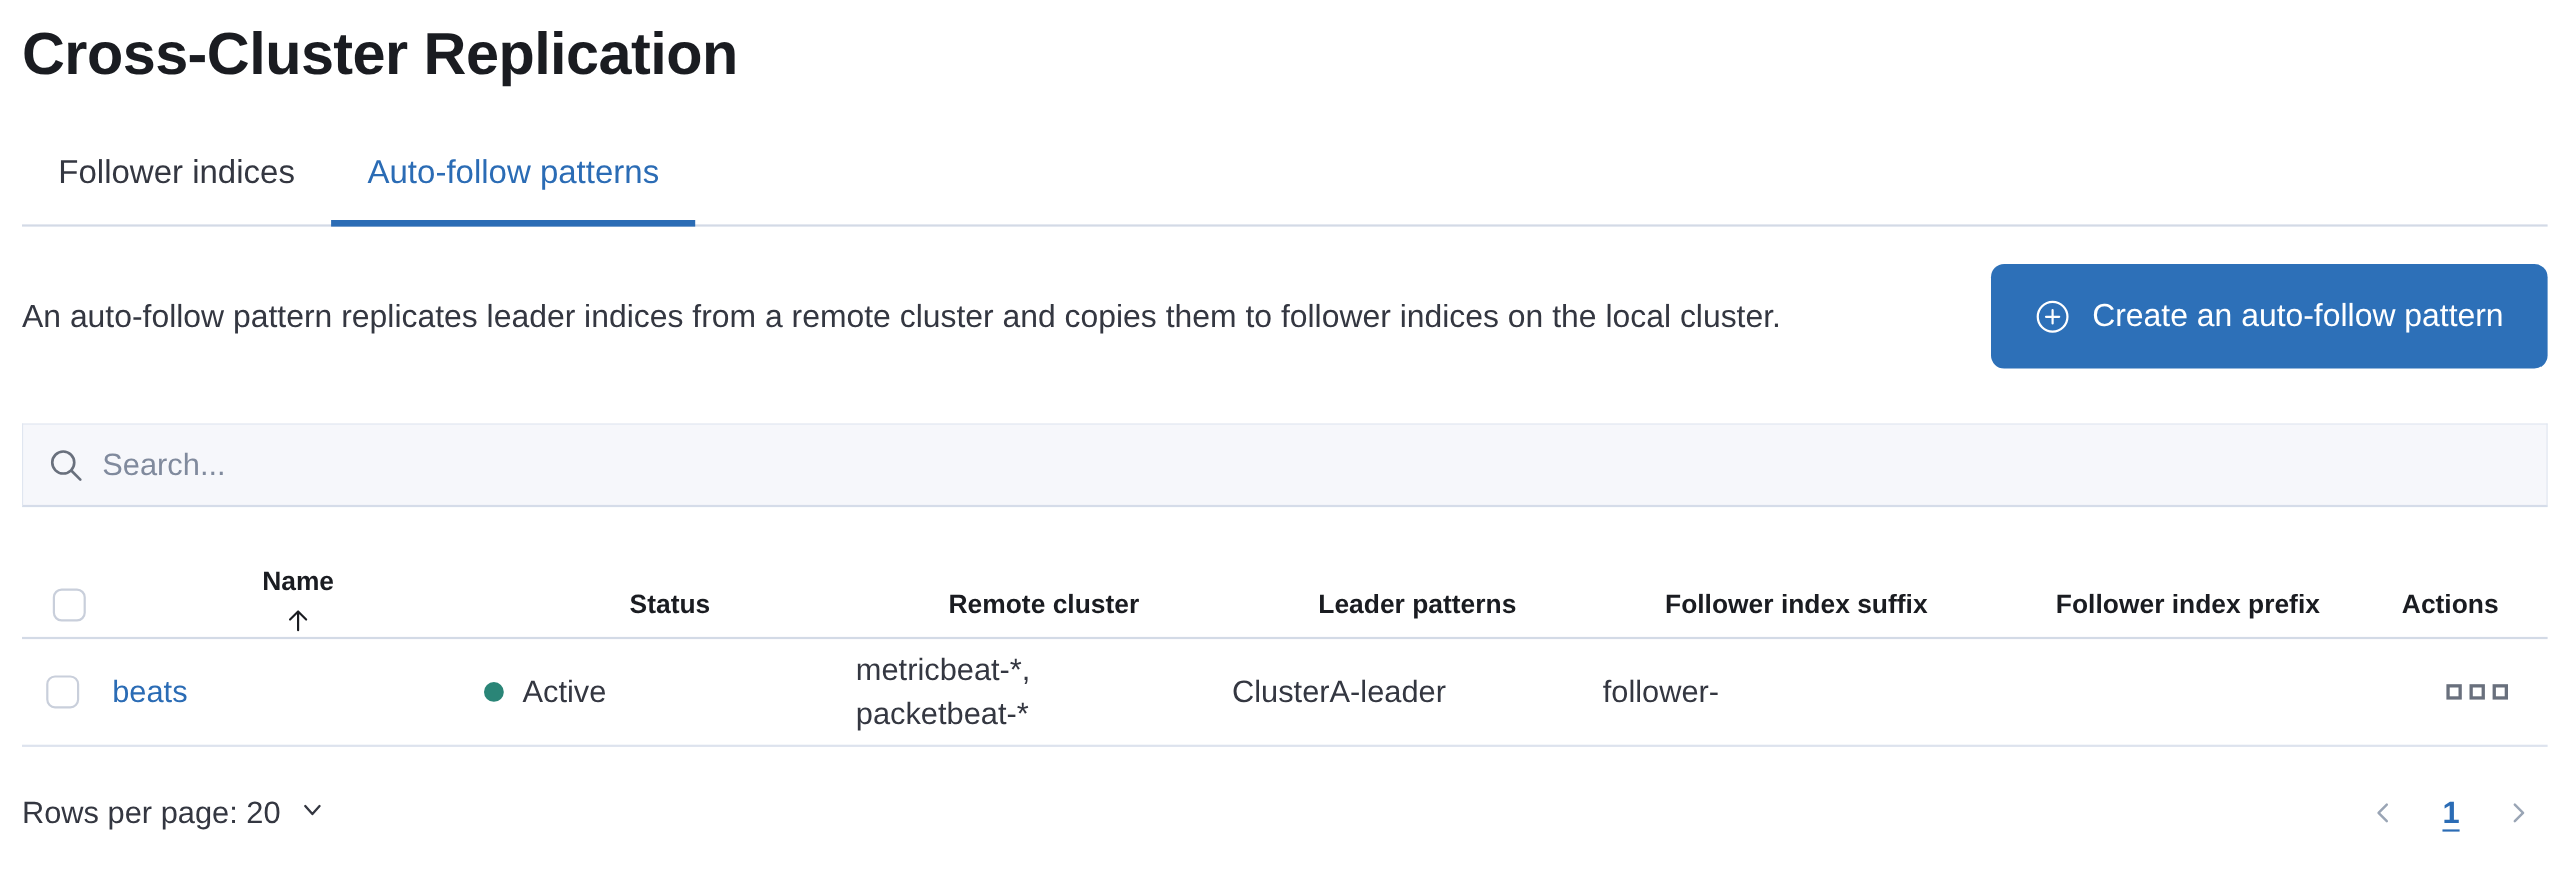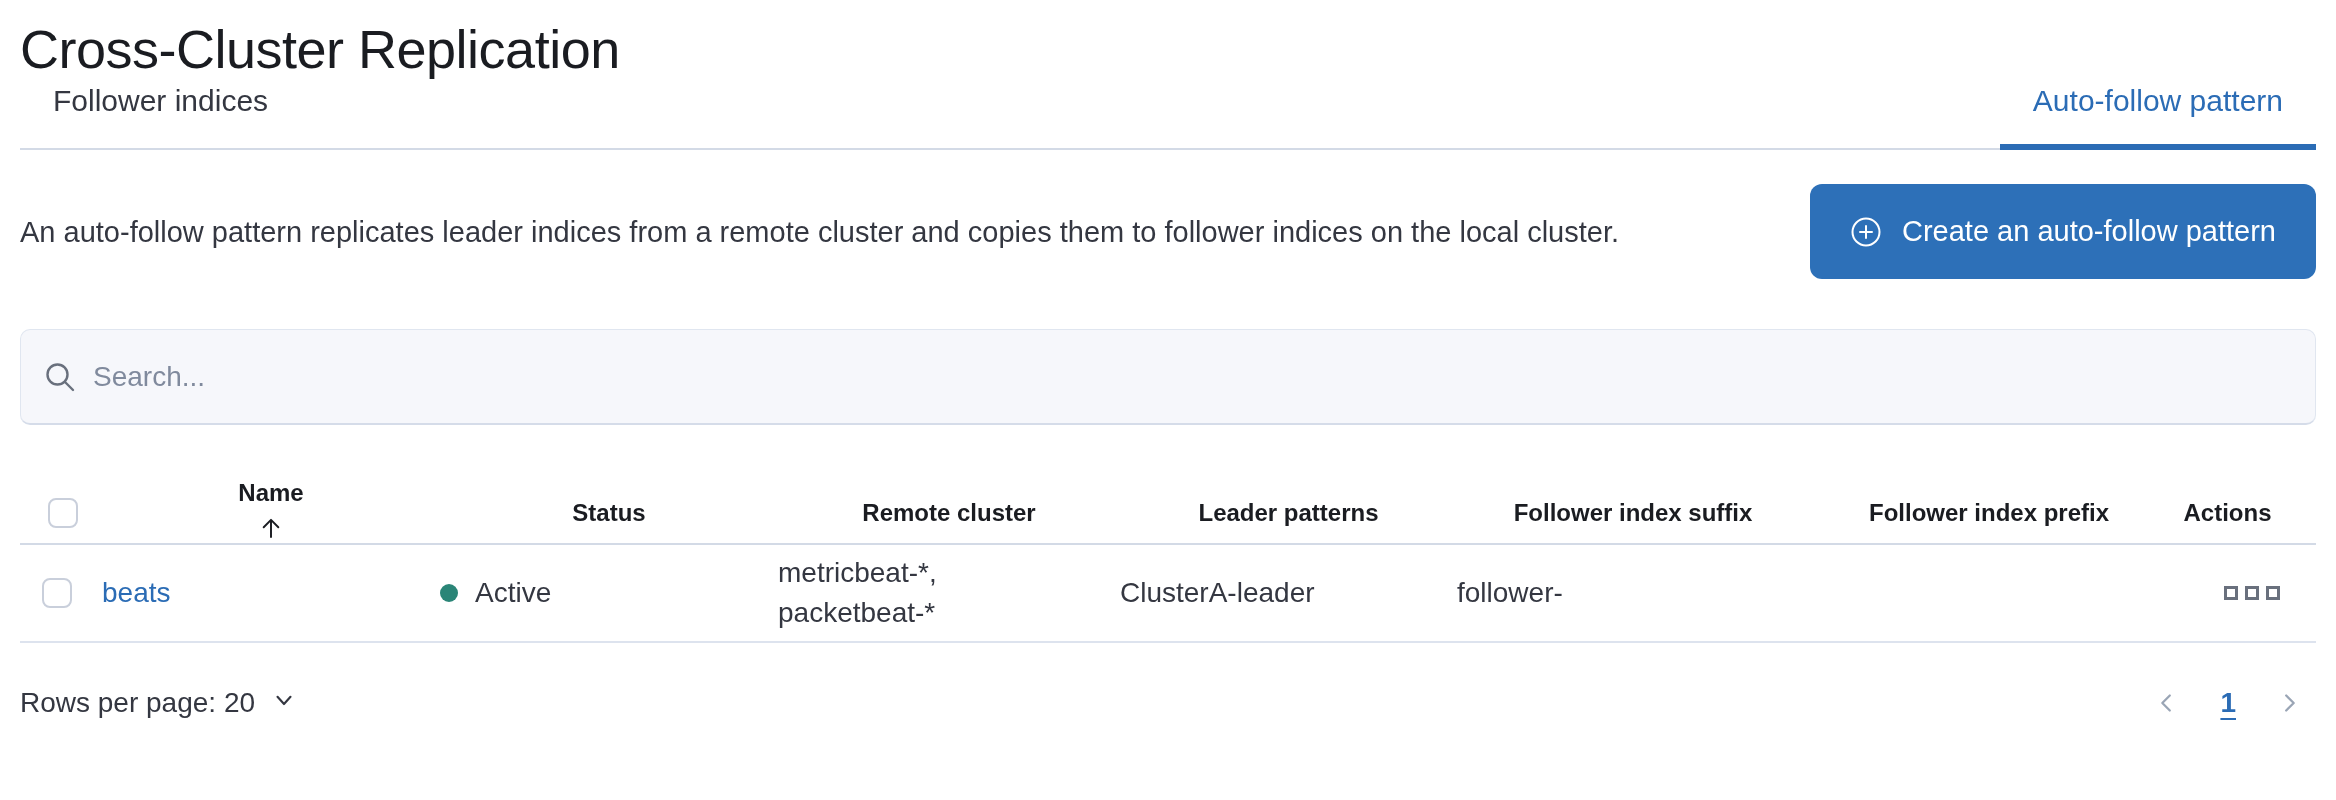--- a/index.html
+++ b/index.html
@@ -19,26 +19,26 @@
   html,body{width:2336px;height:800px;overflow:hidden;}
   body{
     background:#ffffff;
     font-family:"Liberation Sans","DejaVu Sans",sans-serif;
     color:var(--textMain);
   }
   .page{width:2336px;height:800px;padding:14px 20px 0;}
 
   
   h1.page-title{
-    font-size:54px;font-weight:400;color:var(--textTitle);
+    font-size:54px;font-weight:700;color:var(--textTitle);
     line-height:70px;letter-spacing:-0.5px;
   }
 
   
-  .tabs{display:flex;border-bottom:2px solid var(--border);justify-content:space-between;}
+  .tabs{display:flex;margin-top:56px;border-bottom:2px solid var(--border);}
   .tab{
     padding:0 33px 26px;font-size:30px;font-weight:500;color:var(--textMain);
     cursor:pointer;margin-bottom:-2px;border-bottom:6px solid transparent;
     line-height:34px;
   }
   .tab.active{color:var(--primary);border-bottom-color:var(--primary);}
 
   
   .intro-row{display:flex;align-items:center;gap:48px;margin-top:34px;}
   .desc{
@@ -47,23 +47,23 @@
   .create-btn{
     flex:0 0 auto;display:inline-flex;align-items:center;gap:20px;
     background:var(--primaryButton);color:#ffffff;border:none;border-radius:12px;
     height:95px;padding:0 40px;font-size:29px;font-weight:500;
     font-family:inherit;cursor:pointer;
   }
   .create-btn svg{display:block;}
 
   
   .search-bar{
-    margin-top:50px;height:96px;display:flex;align-items:center;
+    margin-top:50px;height:76px;display:flex;align-items:center;
     background:var(--searchBg);
-    border:1px solid #e0e6f0;border-bottom:2px solid #d5dce9;border-radius:10px;
+    border:1px solid #e0e6f0;border-bottom:2px solid #d5dce9;border-radius:0;
     padding:0 22px;
   }
   .search-bar .search-icon{display:flex;margin-right:16px;}
   .search-bar input{
     flex:1;border:none;outline:none;background:transparent;
     font-size:28px;color:var(--textMain);font-family:inherit;height:100%;
   }
   .search-bar input::placeholder{color:var(--placeholder);}
 
   
@@ -109,21 +109,21 @@
 </style>
 </head>
 <body>
 
 <div class="page">
 
   <h1 class="page-title">Cross-Cluster Replication</h1>
 
   <div class="tabs">
     <div class="tab">Follower indices</div>
-    <div class="tab active">Auto-follow pattern</div>
+    <div class="tab active">Auto-follow patterns</div>
   </div>
 
   <div class="intro-row">
     <p class="desc">An auto-follow pattern replicates leader indices from a remote cluster and copies them to follower indices on the local cluster.</p>
     <button class="create-btn">
       <span>
         <svg width="32" height="32" viewBox="0 0 32 32" fill="none">
           <circle cx="16" cy="16" r="13.5" stroke="#ffffff" stroke-width="2"></circle>
           <path d="M16 10 V22 M10 16 H22" stroke="#ffffff" stroke-width="2" stroke-linecap="round"></path>
         </svg>

